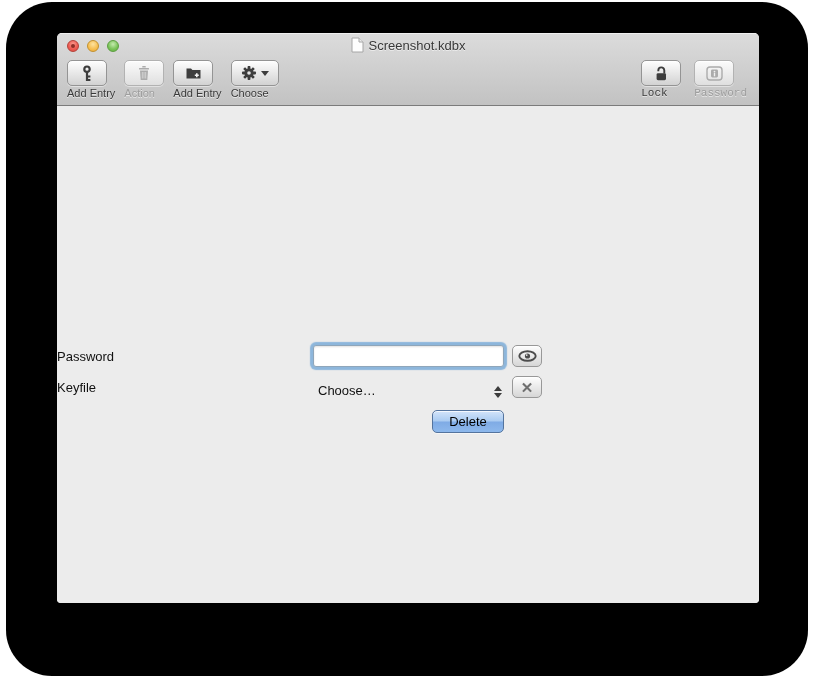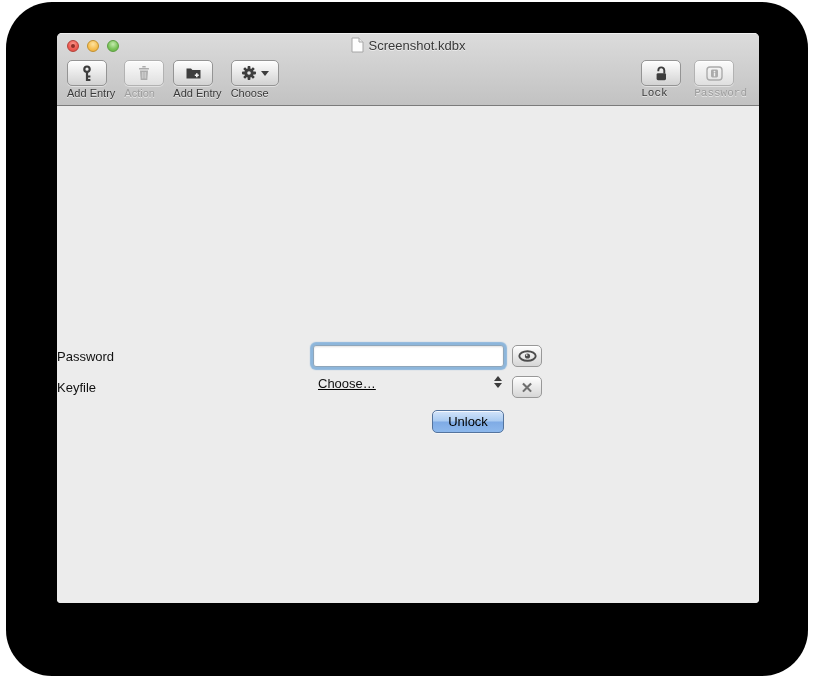--- a/index.html
+++ b/index.html
@@ -61,21 +61,21 @@
   .row-keyfile { margin-bottom:12px; }
   .form-label { width:249px; text-align:left; margin-right:7px; font-size:13px; color:#111; }
   .password-field { width:191px; height:22px; border:1px solid #8fa6ba; border-radius:3px;
             background:#fff; font-size:13px; padding:0 5px; outline:none;
             box-shadow:0 0 1px 3px rgba(125,173,216,.85), inset 0 1px 2px rgba(0,0,0,.12); }
   .sq-btn { width:30px; height:22px; margin-left:8px; border:1px solid #989898; border-radius:5px;
             background:linear-gradient(#fefefe, #d6d6d6);
             box-shadow:inset 0 1px 0 #fff; display:flex; align-items:center; justify-content:center;
             color:#5c5c5c; cursor:default; }
   .x-glyph { font-size:15px; font-weight:bold; color:#6f6f6f; line-height:1; }
-  .popup { width:191px; height:22px; display:flex; align-items:flex-start; padding-left:5px;text-decoration:underline; }
+  .popup { width:191px; height:22px; display:flex; align-items:flex-end; padding-left:5px; }
   .popup-value { font-size:13px; color:#111; flex:1; }
   .stepper { display:flex; flex-direction:column; align-items:center; gap:2px; margin-right:2px; }
   .step-up { width:0; height:0; border-left:4px solid transparent; border-right:4px solid transparent;
              border-bottom:5px solid #3c3c3c; }
   .step-down { width:0; height:0; border-left:4px solid transparent; border-right:4px solid transparent;
                border-top:5px solid #3c3c3c; }
   .row-unlock { justify-content:flex-start; }
   .unlock-spacer { width:256px; }
   .unlock-zone { width:191px; display:flex; justify-content:flex-end; }
   .unlock-btn { width:72px; height:23px; border:1px solid #54749e; border-radius:5px;
@@ -232,21 +232,21 @@
             </span>
           </div>
           <button class="sq-btn">
             <span class="x-glyph">✕</span>
           </button>
         </div>
 
         <div class="form-row row-unlock">
           <span class="unlock-spacer"></span>
           <span class="unlock-zone">
-            <button class="unlock-btn">Unlock</button>
+            <button class="unlock-btn">Delete</button>
           </span>
         </div>
 
       </div>
     </div>
 
   </div>
 </div>
 
 </body></html>

